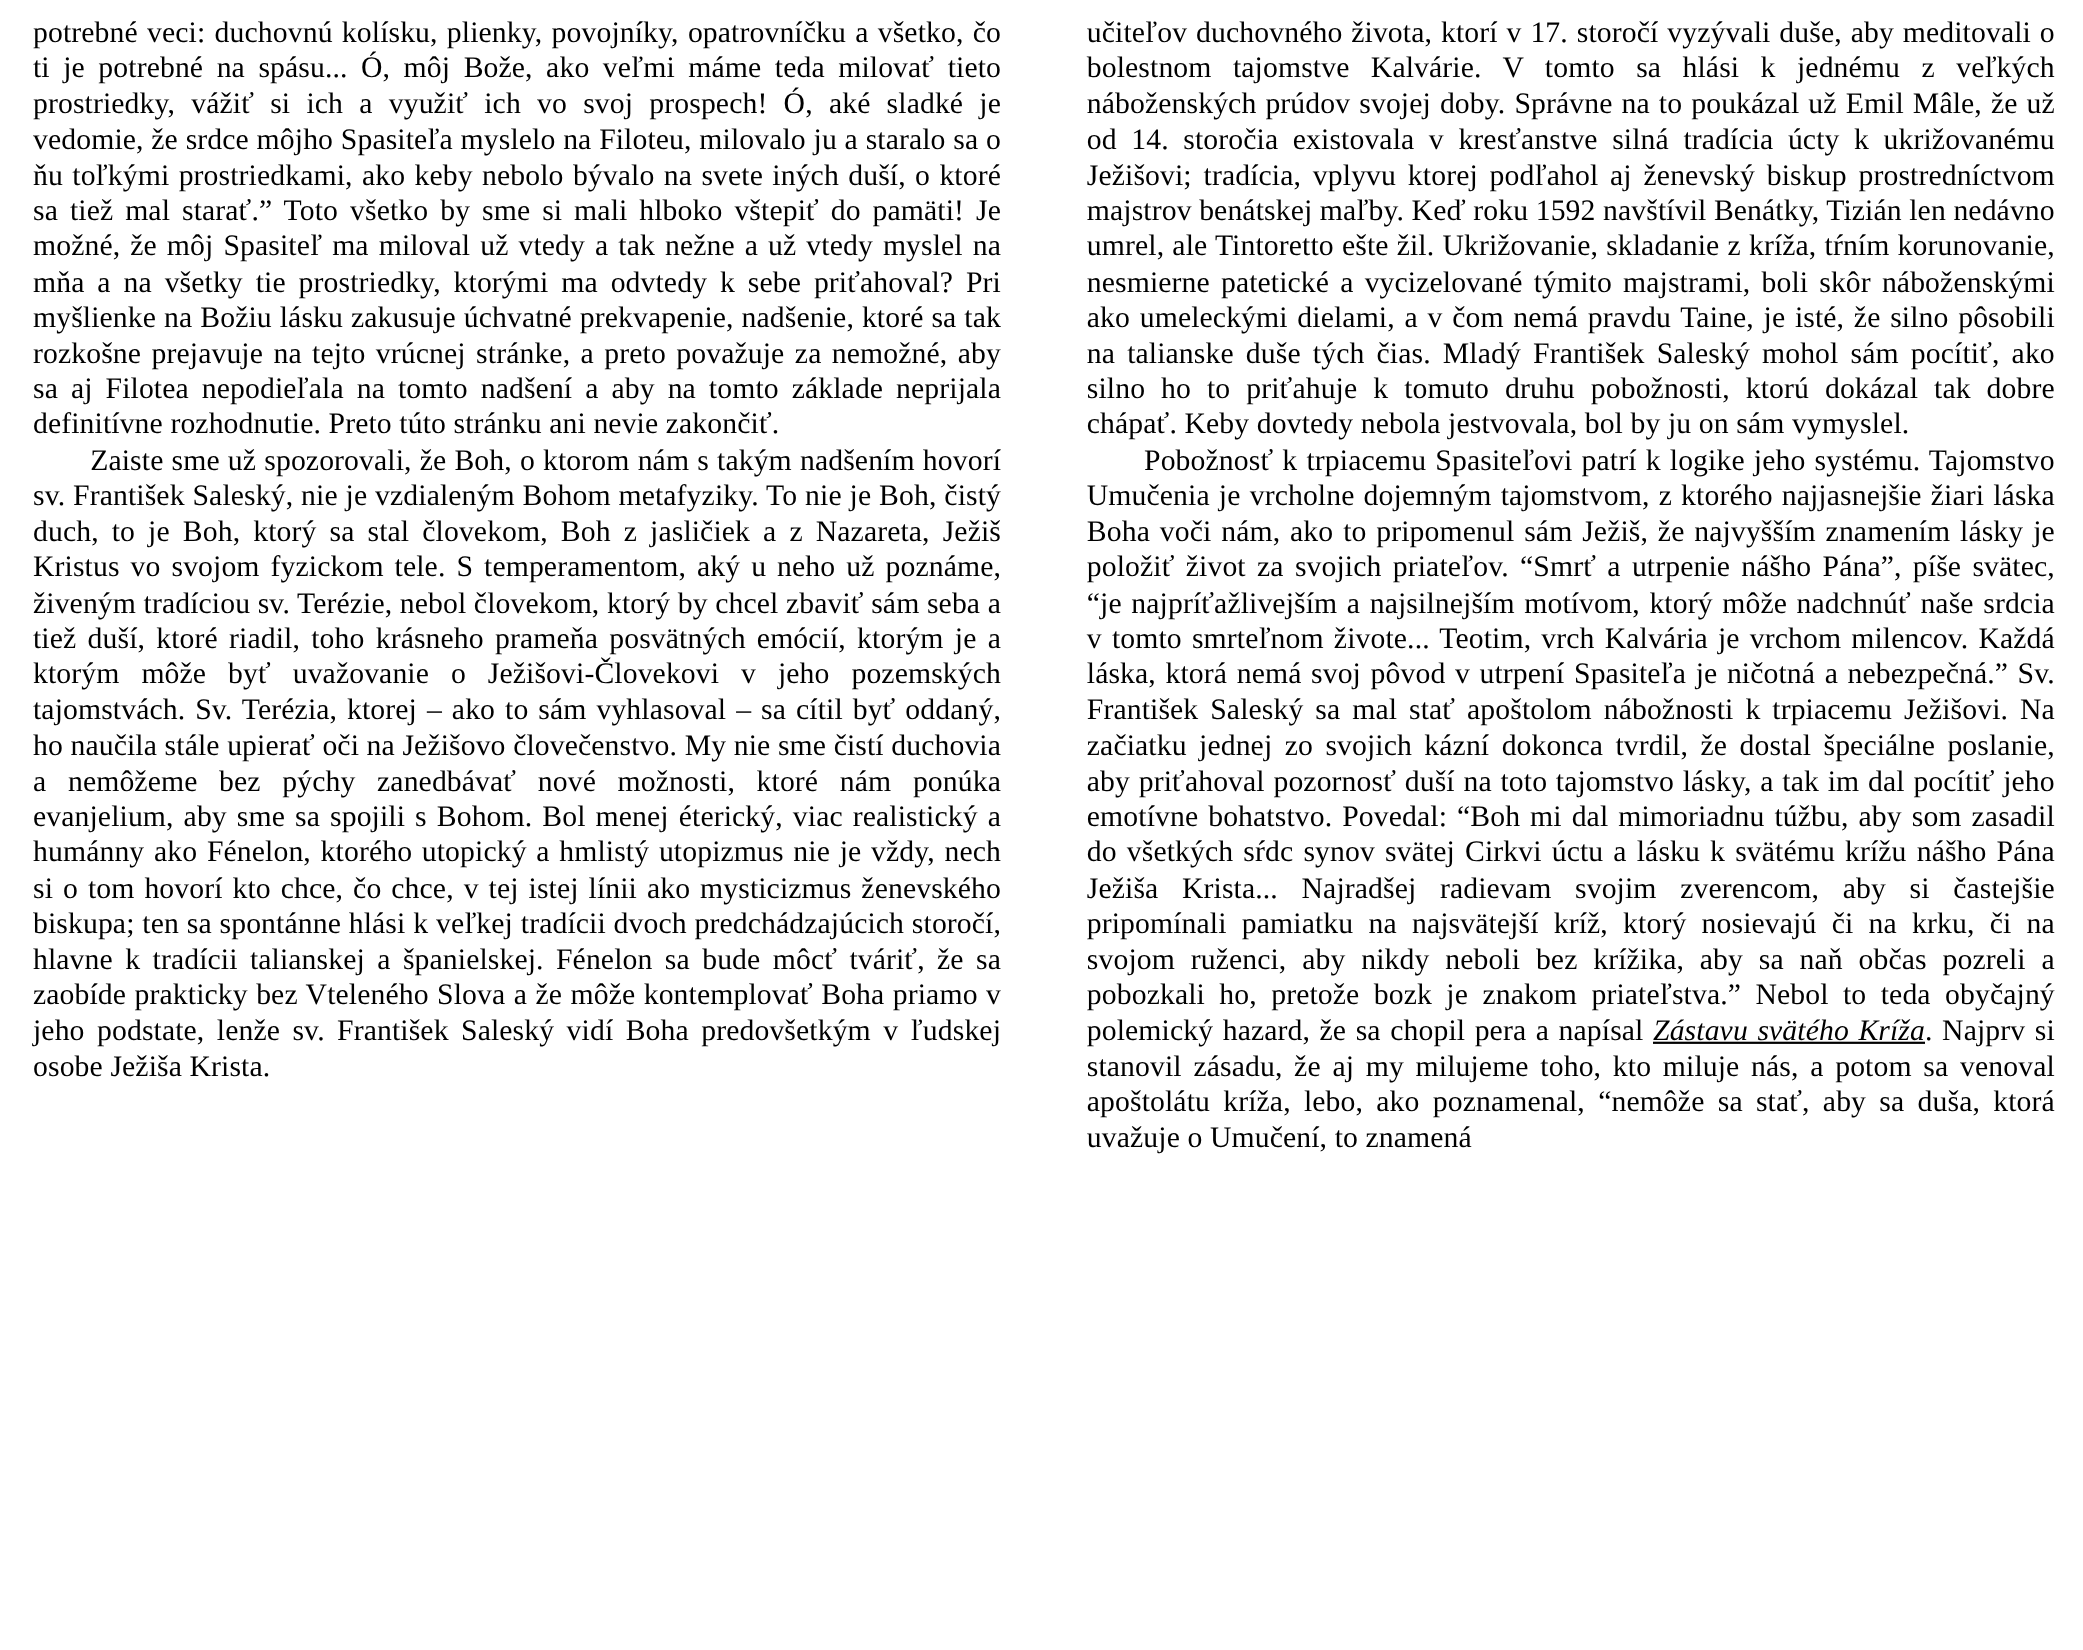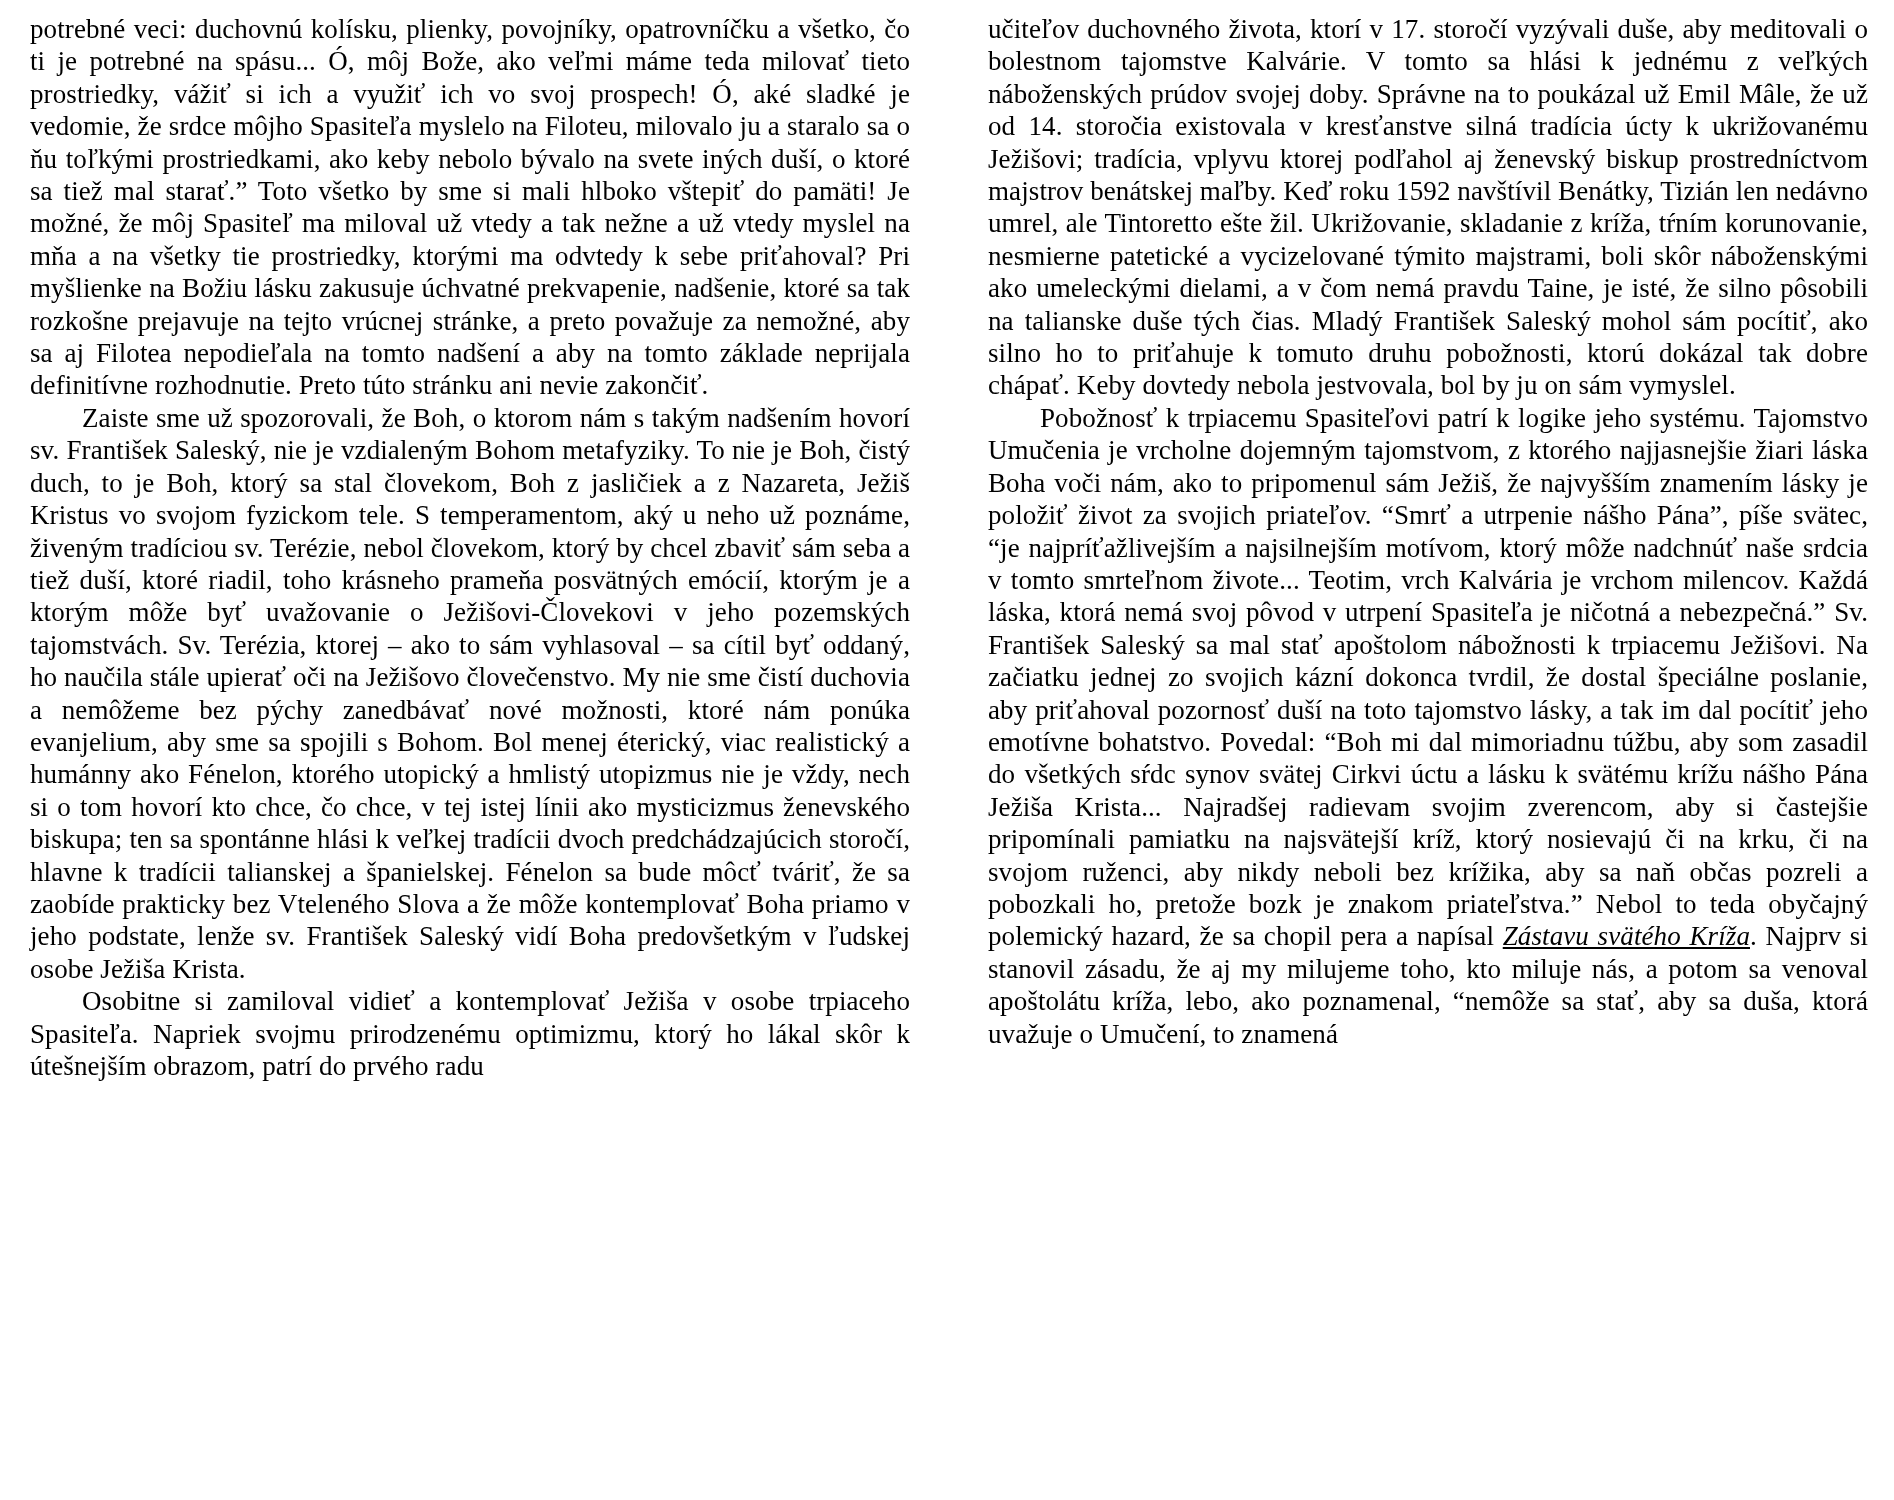--- a/index.html
+++ b/index.html
@@ -43,19 +43,18 @@
     text-decoration: underline;
   }
 </style>
 </head>
 <body>
 
 <div class="page">
   <div class="column">
       <p class="para"><span>potrebné veci: duchovnú kolísku, plienky, povojníky, opatrovníčku a všetko, čo ti je potrebné na spásu... Ó, môj Bože, ako veľmi máme teda milovať tieto prostriedky, vážiť si ich a využiť ich vo svoj prospech! Ó, aké sladké je vedomie, že srdce môjho Spasiteľa myslelo na Filoteu, milovalo ju a staralo sa o ňu toľkými prostriedkami, ako keby nebolo bývalo na svete iných duší, o ktoré sa tiež mal starať.” Toto všetko by sme si mali hlboko vštepiť do pamäti! Je možné, že môj Spasiteľ ma miloval už vtedy a tak nežne a už vtedy myslel na mňa a na všetky tie prostriedky, ktorými ma odvtedy k sebe priťahoval? Pri myšlienke na Božiu lásku zakusuje úchvatné prekvapenie, nadšenie, ktoré sa tak rozkošne prejavuje na tejto vrúcnej stránke, a preto považuje za nemožné, aby sa aj Filotea nepodieľala na tomto nadšení a aby na tomto základe neprijala definitívne rozhodnutie. Preto túto stránku ani nevie zakončiť.</span></p>
       <p class="para indent"><span>Zaiste sme už spozorovali, že Boh, o ktorom nám s takým nadšením hovorí sv. František Saleský, nie je vzdialeným Bohom metafyziky. To nie je Boh, čistý duch, to je Boh, ktorý sa stal človekom, Boh z jasličiek a z Nazareta, Ježiš Kristus vo svojom fyzickom tele. S temperamentom, aký u neho už poznáme, živeným tradíciou sv. Terézie, nebol človekom, ktorý by chcel zbaviť sám seba a tiež duší, ktoré riadil, toho krásneho prameňa posvätných emócií, ktorým je a ktorým môže byť uvažovanie o Ježišovi-Človekovi v jeho pozemských tajomstvách. Sv. Terézia, ktorej – ako to sám vyhlasoval – sa cítil byť oddaný, ho naučila stále upierať oči na Ježišovo človečenstvo. My nie sme čistí duchovia a nemôžeme bez pýchy zanedbávať nové možnosti, ktoré nám ponúka evanjelium, aby sme sa spojili s Bohom. Bol menej éterický, viac realistický a humánny ako Fénelon, ktorého utopický a hmlistý utopizmus nie je vždy, nech si o tom hovorí kto chce, čo chce, v tej istej línii ako mysticizmus ženevského biskupa; ten sa spontánne hlási k veľkej tradícii dvoch predchádzajúcich storočí, hlavne k tradícii talianskej a španielskej. Fénelon sa bude môcť tváriť, že sa zaobíde prakticky bez Vteleného Slova a že môže kontemplovať Boha priamo v jeho podstate, lenže sv. František Saleský vidí Boha predovšetkým v ľudskej osobe Ježiša Krista.</span></p>
-      <p class="para indent"><span>Osobitne si zamiloval vidieť a kontemplovať Ježiša v osobe trpiaceho Spasiteľa. Napriek svojmu prirodzenému optimizmu, ktorý ho lákal skôr k útešnejším obrazom, patrí do prvého radu</span></p>
     </div>
   <div class="column">
       <p class="para"><span>učiteľov duchovného života, ktorí v 17. storočí vyzývali duše, aby meditovali o bolestnom tajomstve Kalvárie. V tomto sa hlási k jednému z veľkých náboženských prúdov svojej doby. Správne na to poukázal už Emil Mâle, že už od 14. storočia existovala v kresťanstve silná tradícia úcty k ukrižovanému Ježišovi; tradícia, vplyvu ktorej podľahol aj ženevský biskup prostredníctvom majstrov benátskej maľby. Keď roku 1592 navštívil Benátky, Tizián len nedávno umrel, ale Tintoretto ešte žil. Ukrižovanie, skladanie z kríža, tŕním korunovanie, nesmierne patetické a vycizelované týmito majstrami, boli skôr náboženskými ako umeleckými dielami, a v čom nemá pravdu Taine, je isté, že silno pôsobili na talianske duše tých čias. Mladý František Saleský mohol sám pocítiť, ako silno ho to priťahuje k tomuto druhu pobožnosti, ktorú dokázal tak dobre chápať. Keby dovtedy nebola jestvovala, bol by ju on sám vymyslel.</span></p>
       <p class="para indent"><span>Pobožnosť k trpiacemu Spasiteľovi patrí k logike jeho systému. Tajomstvo Umučenia je vrcholne dojemným tajomstvom, z ktorého najjasnejšie žiari láska Boha voči nám, ako to pripomenul sám Ježiš, že najvyšším znamením lásky je položiť život za svojich priateľov. “Smrť a utrpenie nášho Pána”, píše svätec, “je najpríťažlivejším a najsilnejším motívom, ktorý môže nadchnúť naše srdcia v tomto smrteľnom živote... Teotim, vrch Kalvária je vrchom milencov. Každá láska, ktorá nemá svoj pôvod v utrpení Spasiteľa je ničotná a nebezpečná.” Sv. František Saleský sa mal stať apoštolom nábožnosti k trpiacemu Ježišovi. Na začiatku jednej zo svojich kázní dokonca tvrdil, že dostal špeciálne poslanie, aby priťahoval pozornosť duší na toto tajomstvo lásky, a tak im dal pocítiť jeho emotívne bohatstvo. Povedal: “Boh mi dal mimoriadnu túžbu, aby som zasadil do všetkých sŕdc synov svätej Cirkvi úctu a lásku k svätému krížu nášho Pána Ježiša Krista... Najradšej radievam svojim zverencom, aby si častejšie pripomínali pamiatku na najsvätejší kríž, ktorý nosievajú či na krku, či na svojom ruženci, aby nikdy neboli bez krížika, aby sa naň občas pozreli a pobozkali ho, pretože bozk je znakom priateľstva.” Nebol to teda obyčajný polemický hazard, že sa chopil pera a napísal </span><span class="italic">Zástavu svätého Kríža</span><span>. Najprv si stanovil zásadu, že aj my milujeme toho, kto miluje nás, a potom sa venoval apoštolátu kríža, lebo, ako poznamenal, “nemôže sa stať, aby sa duša, ktorá uvažuje o Umučení, to znamená</span></p>
     </div>
 </div>
 
 </body></html>

